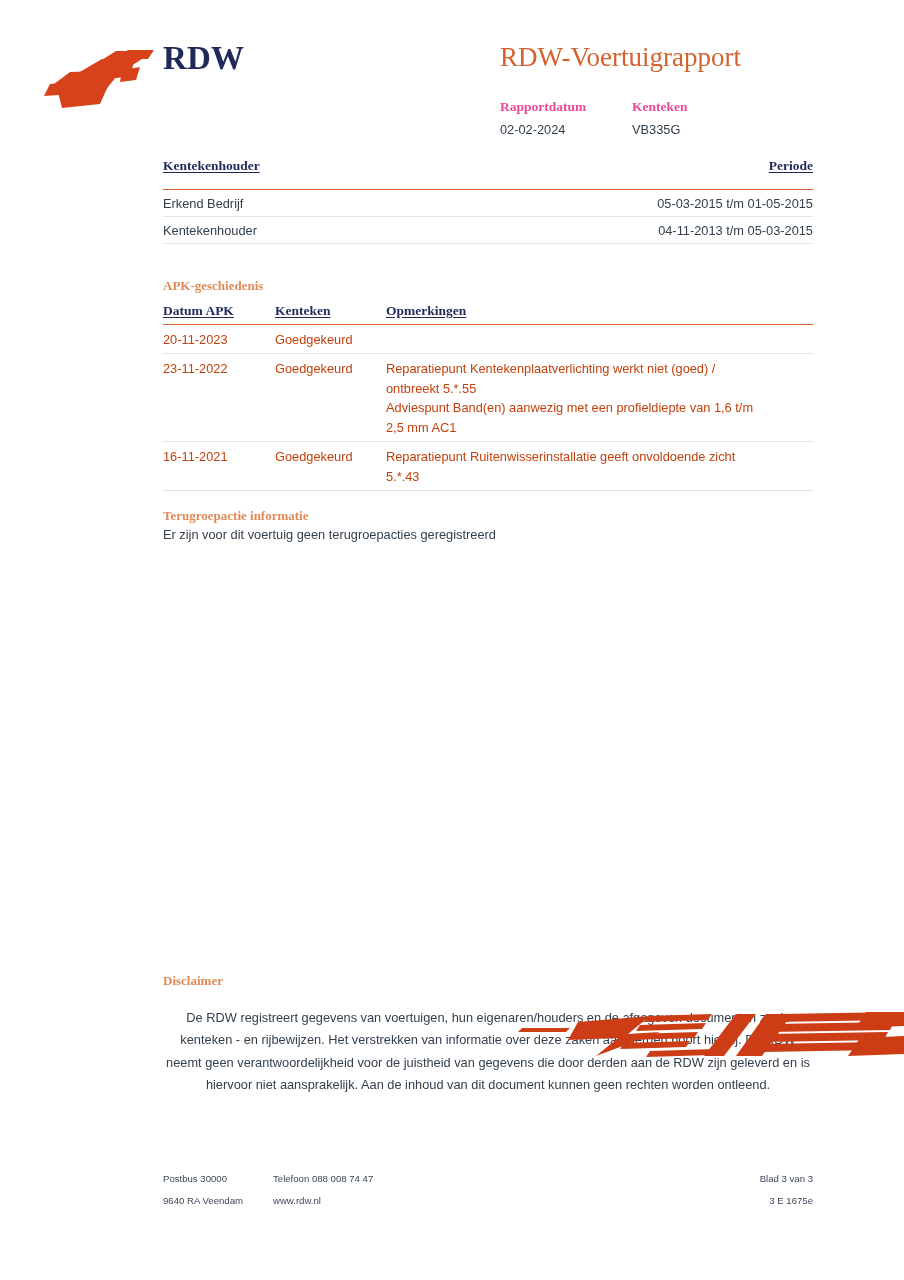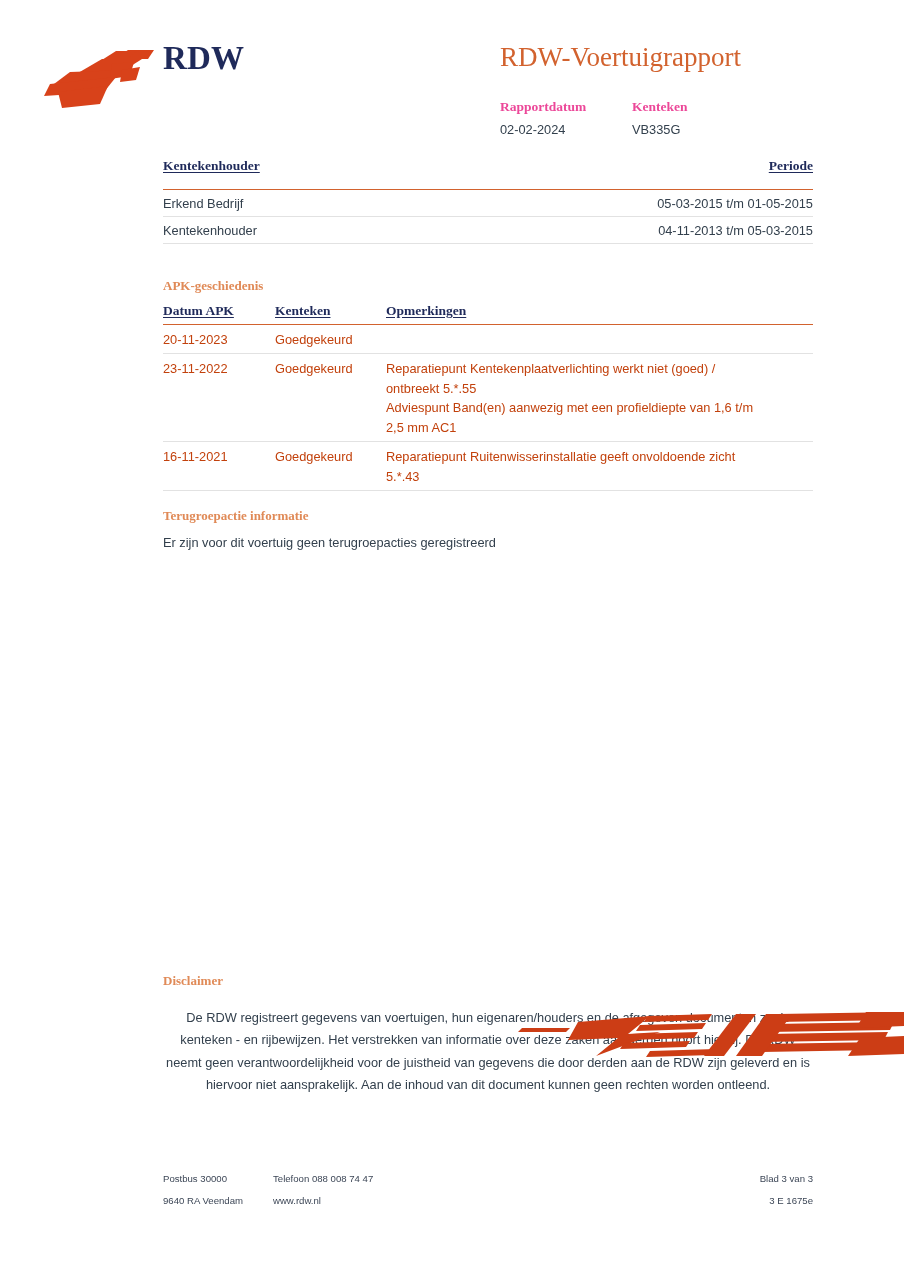--- a/index.html
+++ b/index.html
@@ -159,21 +159,21 @@
   .col-remarks { width: 427px; padding-right: 8px; }
 
   .remark-line { display: block; }
 
   
   .recall-section { position: absolute; top: 508px; left: 0; width: 650px; }
   .recall-text {
     font-size: 12.8px;
     color: #33404d;
     line-height: 1.5;
-    margin-top: 8px;
+    margin-top: 0;
   }
 
   
   .disclaimer-section { position: absolute; top: 973px; left: 0; width: 650px; }
   .disclaimer-text {
     font-size: 12.8px;
     color: #33404d;
     line-height: 1.76;
     margin-top: 17px;
     text-align: center;

